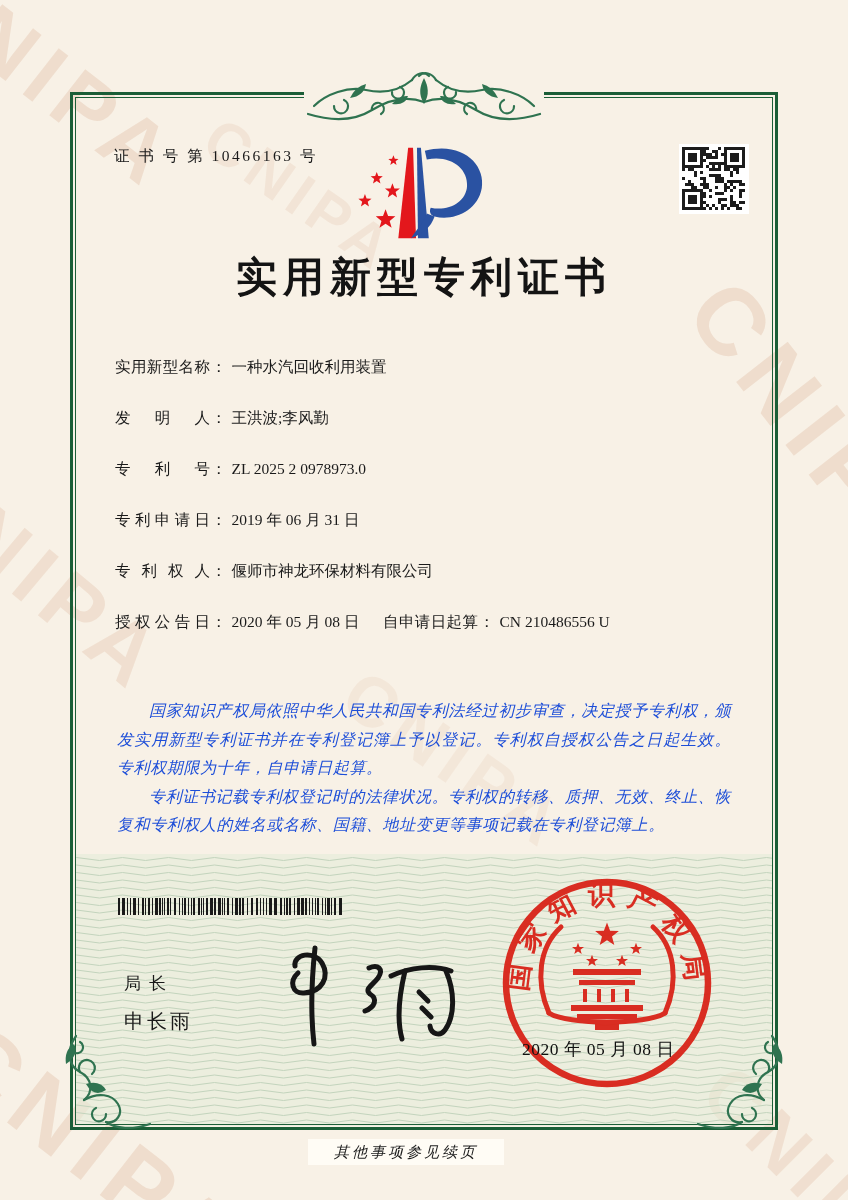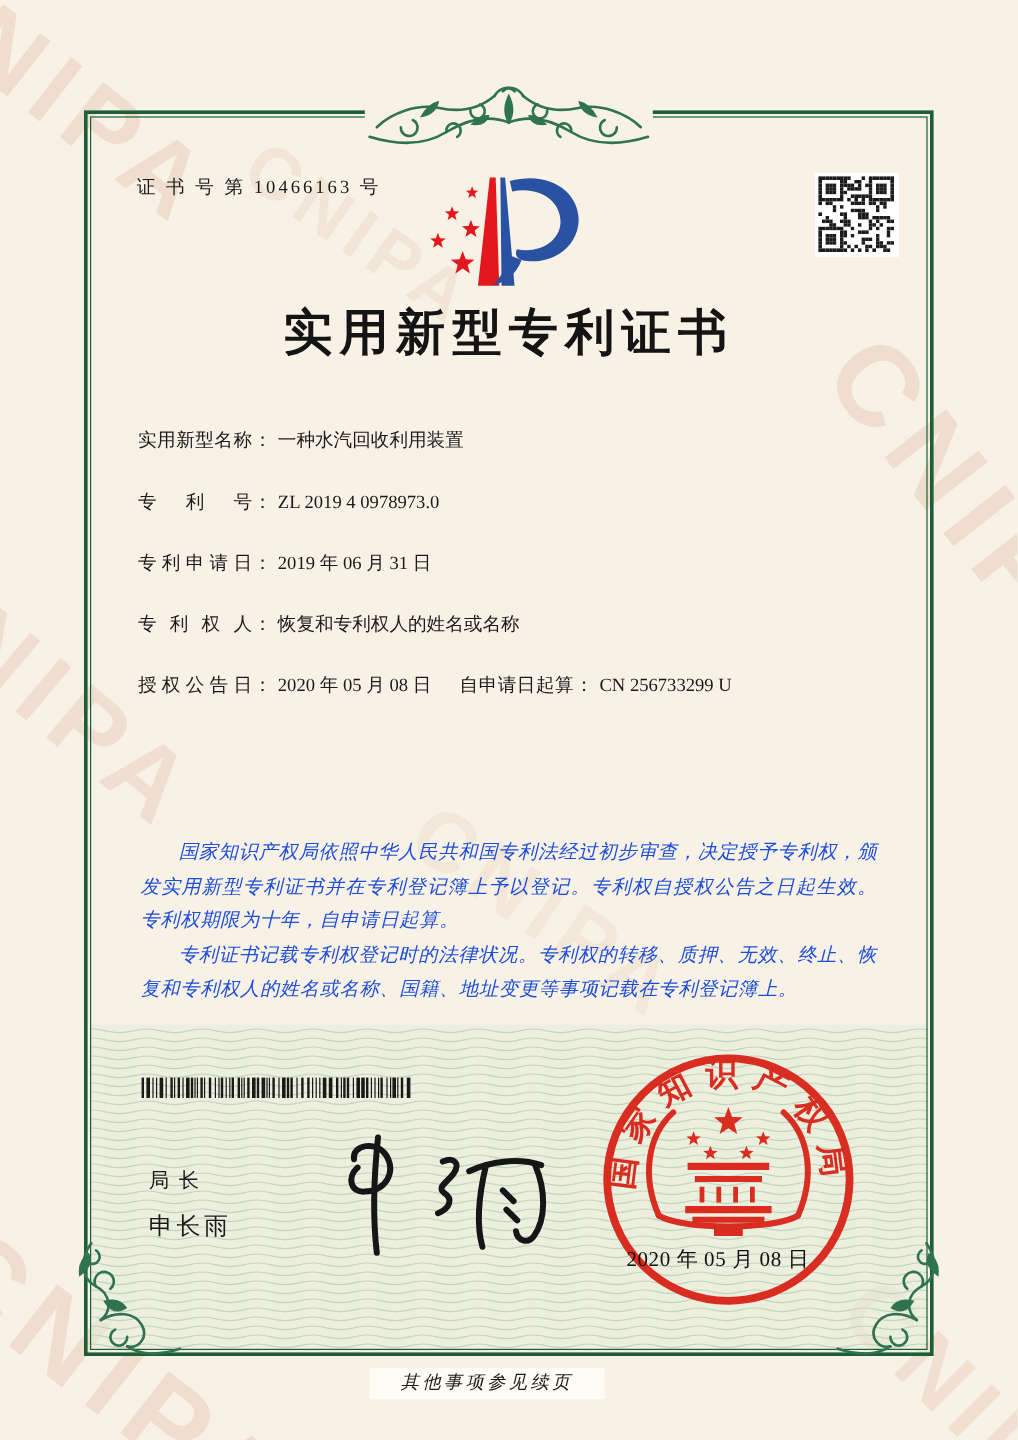--- a/index.html
+++ b/index.html
@@ -634,31 +634,34 @@
       </div>
   </div>
 
   <h1 class="title">实用新型专利证书</h1>
 
   <div class="fields" id="fields">
       <div class="frow">
         <div class="fcell"><span class="flabel">实用新型名称</span><span class="fcolon">：</span><span class="fvalue">一种水汽回收利用装置</span></div>
       </div>
       <div class="frow">
-        <div class="fcell"><span class="flabel">专利号</span><span class="fcolon">：</span><span class="fvalue">ZL 2019 4 0978973.0</span></div>
+        <div class="fcell"><span class="flabel">发明人</span><span class="fcolon">：</span><span class="fvalue">王洪波;李风勤</span></div>
+      </div>
+      <div class="frow">
+        <div class="fcell"><span class="flabel">专利号</span><span class="fcolon">：</span><span class="fvalue">ZL 2025 2 0978973.0</span></div>
       </div>
       <div class="frow">
         <div class="fcell"><span class="flabel">专利申请日</span><span class="fcolon">：</span><span class="fvalue">2019 年 06 月 31 日</span></div>
       </div>
       <div class="frow">
-        <div class="fcell"><span class="flabel">专利权人</span><span class="fcolon">：</span><span class="fvalue">恢复和专利权人的姓名或名称</span></div>
+        <div class="fcell"><span class="flabel">专利权人</span><span class="fcolon">：</span><span class="fvalue">偃师市神龙环保材料有限公司</span></div>
       </div>
       <div class="frow">
         <div class="fcell"><span class="flabel">授权公告日</span><span class="fcolon">：</span><span class="fvalue">2020 年 05 月 08 日</span></div>
-        <div class="fcell second"><span class="flabel">自申请日起算</span><span class="fcolon">：</span><span class="fvalue">CN 256733299 U</span></div>
+        <div class="fcell second"><span class="flabel">自申请日起算</span><span class="fcolon">：</span><span class="fvalue">CN 210486556 U</span></div>
       </div>
     </div>
 
   <div class="paras">
     <p>国家知识产权局依照中华人民共和国专利法经过初步审查，决定授予专利权，颁发实用新型专利证书并在专利登记簿上予以登记。专利权自授权公告之日起生效。专利权期限为十年，自申请日起算。</p>
     <p>专利证书记载专利权登记时的法律状况。专利权的转移、质押、无效、终止、恢复和专利权人的姓名或名称、国籍、地址变更等事项记载在专利登记簿上。</p>
   </div>
 
   <div class="barcode" id="barcode">
       <div class="bbar" style="width: 2px; background: rgb(26, 26, 26);"></div>

